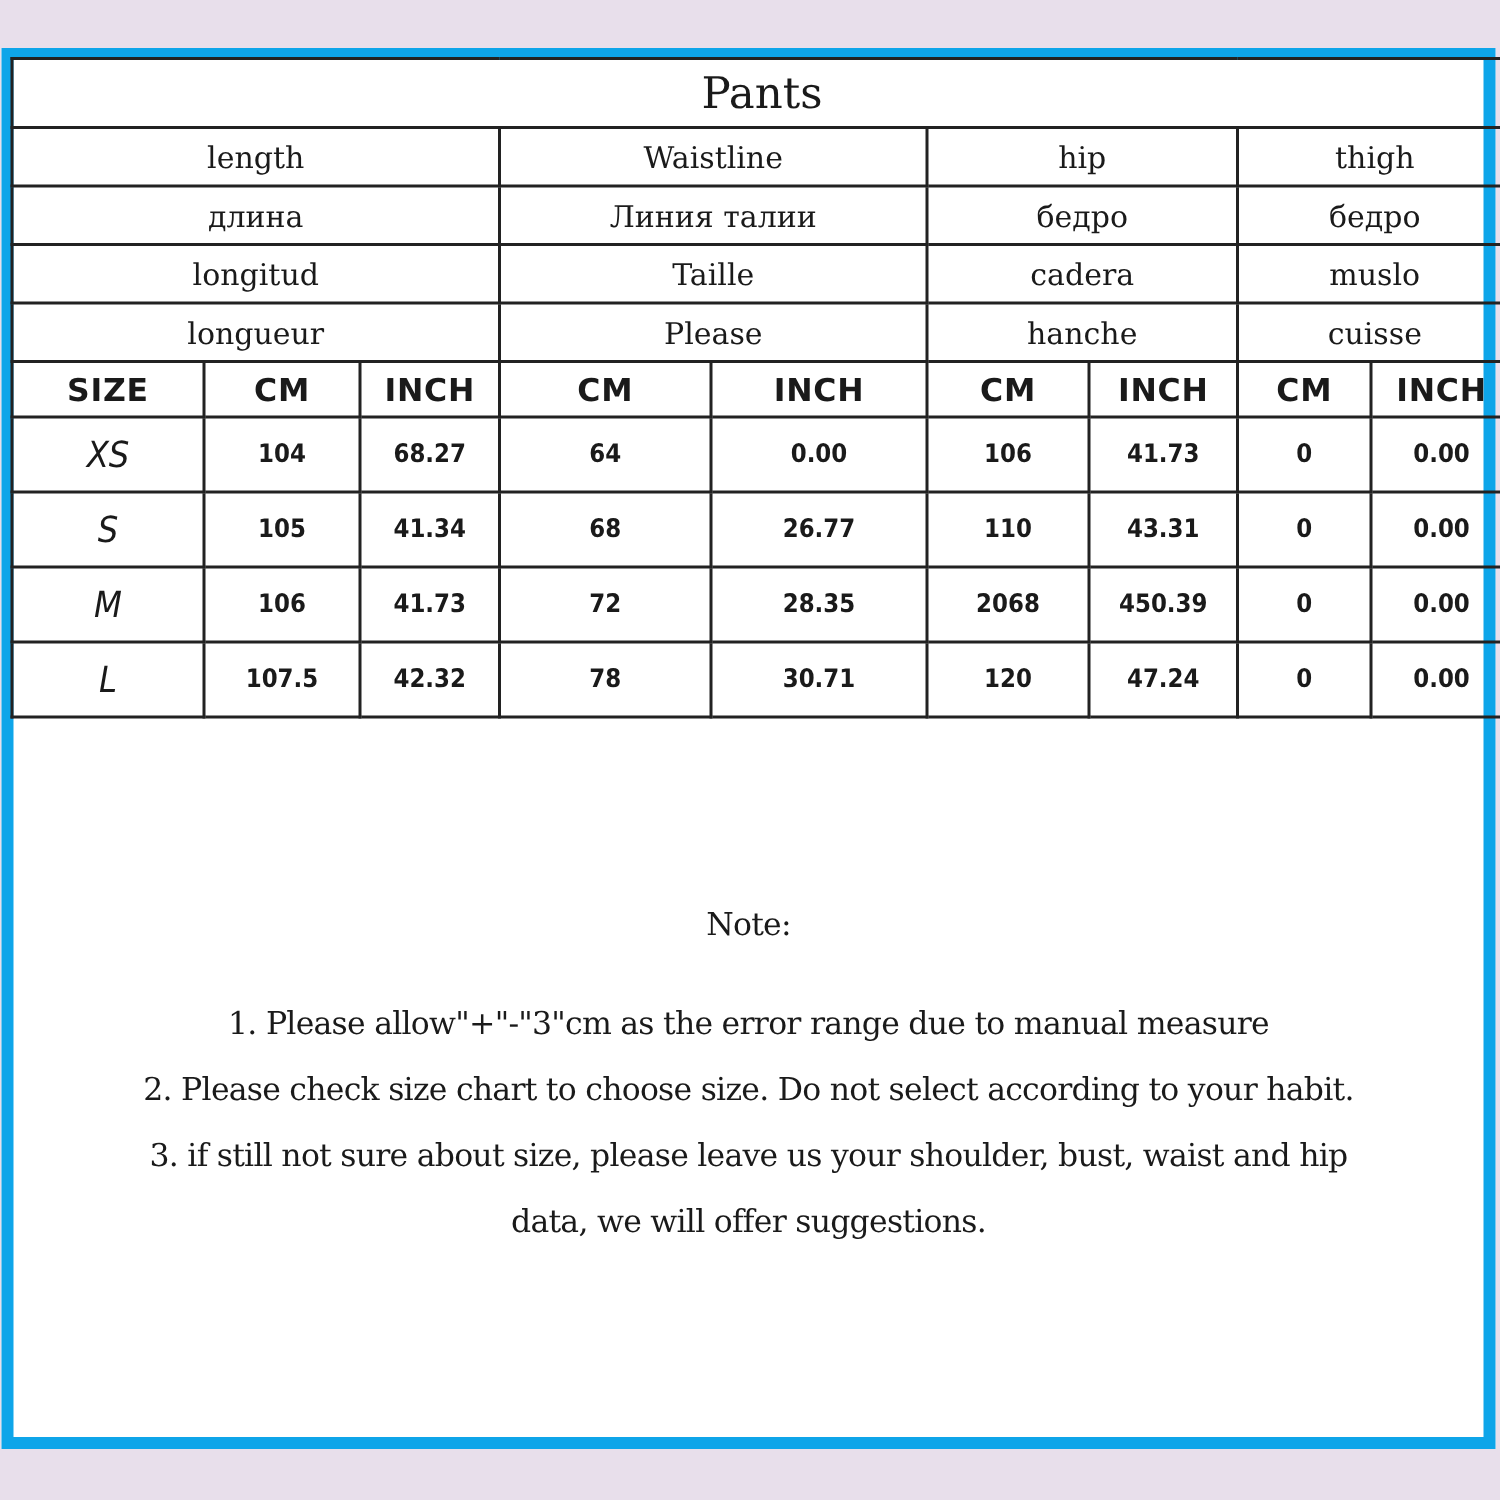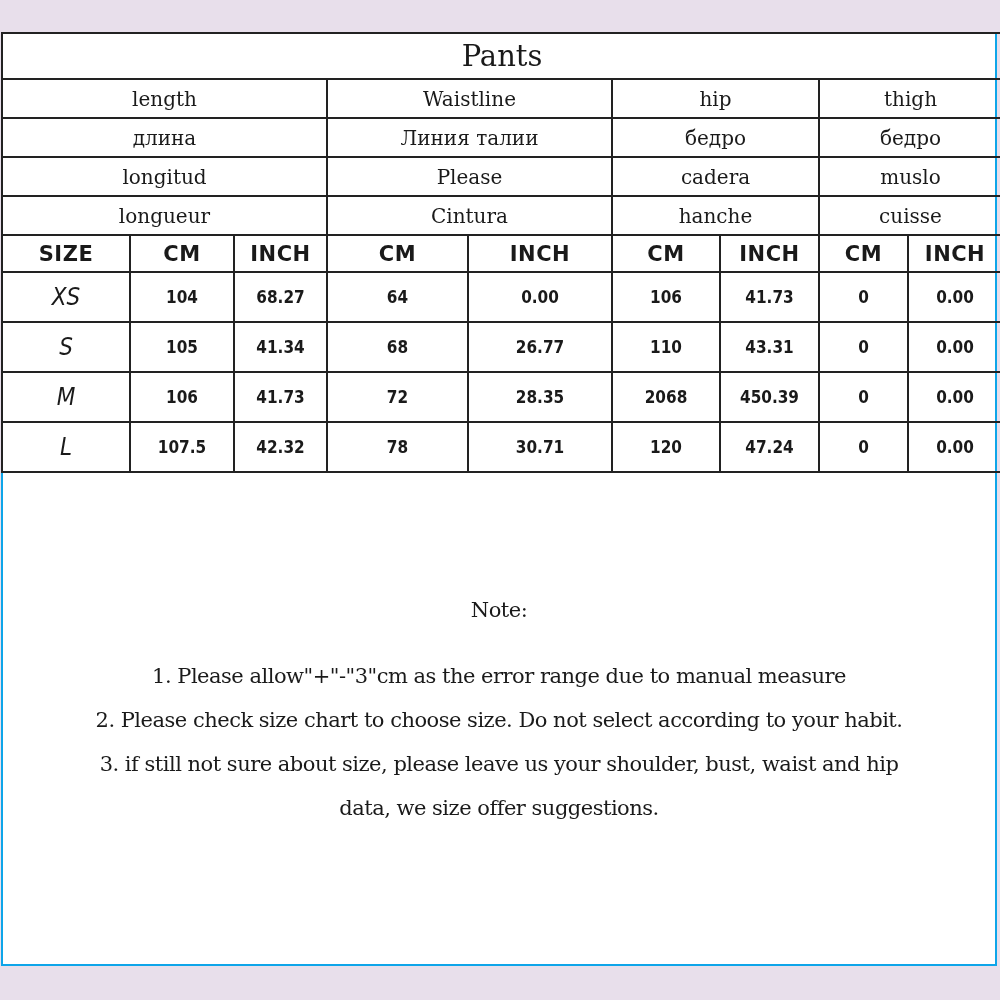--- a/index.html
+++ b/index.html
@@ -9,21 +9,21 @@
       position: relative;
       overflow: hidden;
       font-family: "DejaVu Serif", serif;
       color: #1a1a1a;
     }
     .sheet {
       position: absolute;
       left: 1px; top: 32px;
       width: 996px; height: 934px;
       background: #ffffff;
-      border: 2px solid #0ea5e9;
+      border: 8px solid #0ea5e9;
       box-sizing: border-box;
     }
     table.chart {
       position: absolute;
       left: -2px; top: -2px;
       width: 1000px;
       border-collapse: collapse;
       table-layout: fixed;
     }
     table.chart td {
@@ -105,27 +105,27 @@
       <td colspan="2">thigh</td>
     </tr>
     <tr class="lang-row">
       <td colspan="3">длина</td>
       <td colspan="2">Линия талии</td>
       <td colspan="2">бедро</td>
       <td colspan="2">бедро</td>
     </tr>
     <tr class="lang-row">
       <td colspan="3">longitud</td>
-      <td colspan="2">Please</td>
+      <td colspan="2">Taille</td>
       <td colspan="2">cadera</td>
       <td colspan="2">muslo</td>
     </tr>
     <tr class="lang-row">
       <td colspan="3">longueur</td>
-      <td colspan="2">Cintura</td>
+      <td colspan="2">Please</td>
       <td colspan="2">hanche</td>
       <td colspan="2">cuisse</td>
     </tr>
 
     <tr class="unit-row">
       <td>SIZE</td>
       <td>CM</td>
       <td>INCH</td>
       <td>CM</td>
       <td>INCH</td>
@@ -180,15 +180,15 @@
       <td>0.00</td>
     </tr>
   </tbody>
     </table>
 
   <div class="notes">
     <div class="note-title">Note:</div>
     <div class="note-line">1. Please allow"+"-"3"cm as the error range due to manual measure</div>
     <div class="note-line">2. Please check size chart to choose size. Do not select according to your habit.</div>
     <div class="note-line">3. if still not sure about size, please leave us your shoulder, bust, waist and hip</div>
-    <div class="note-line">data, we size offer suggestions.</div>
+    <div class="note-line">data, we will offer suggestions.</div>
   </div>
 </div>
 
 </body></html>

